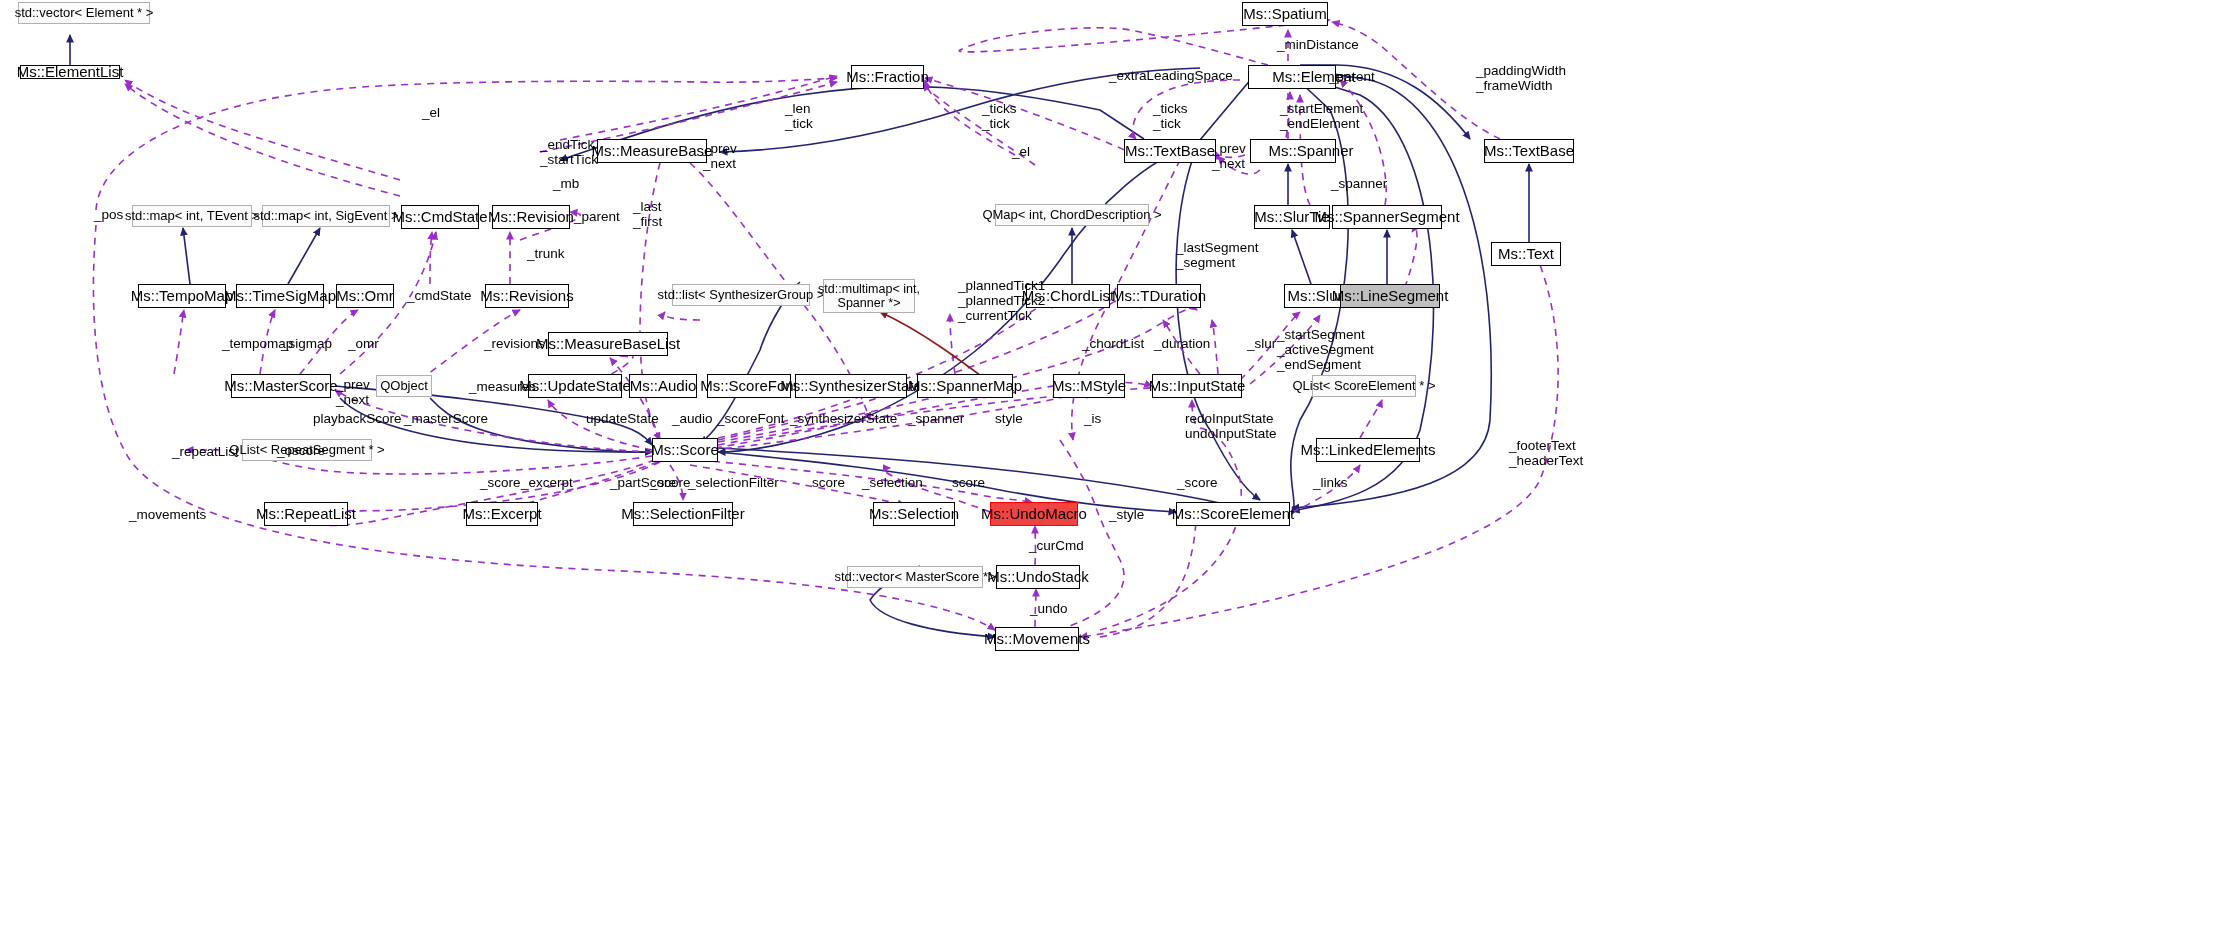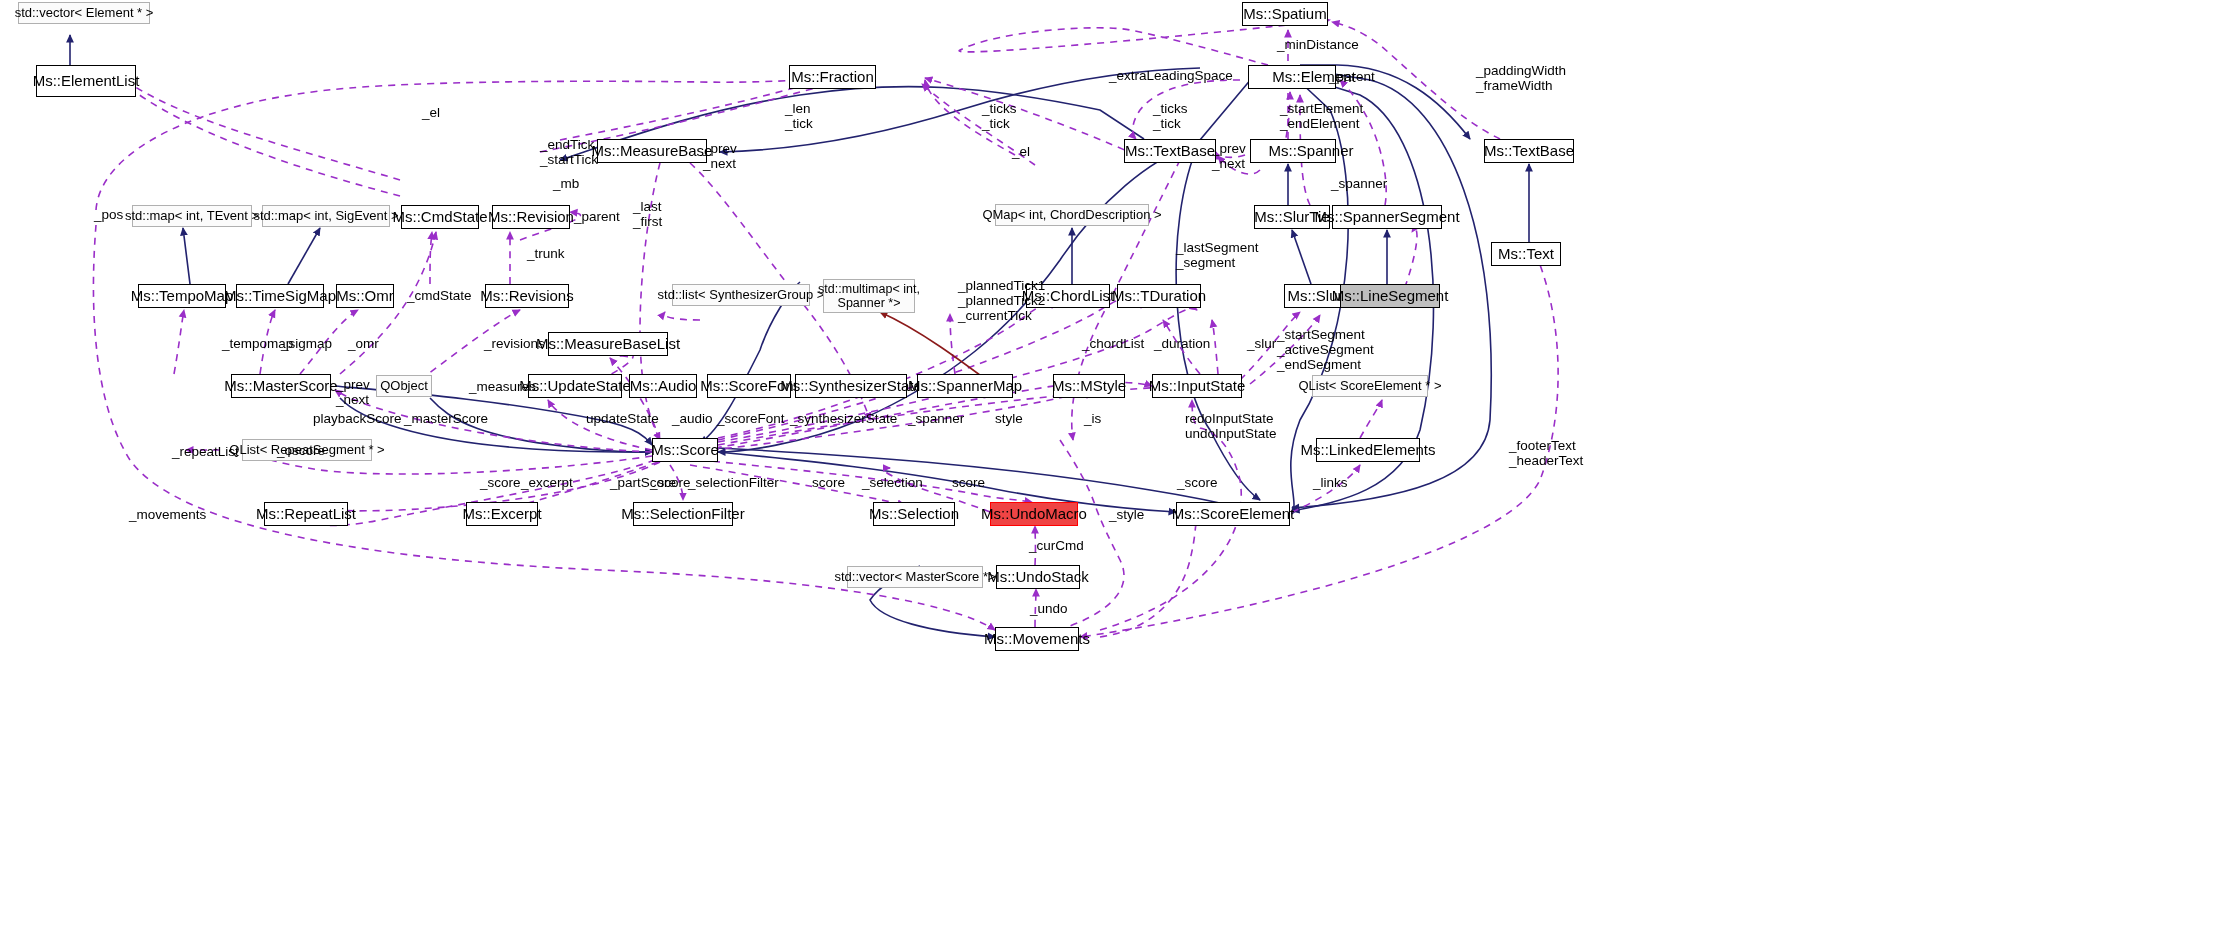--- a/index.html
+++ b/index.html
@@ -177,22 +177,22 @@
       <path d="M1400,300 C1420,250 1420,220 1412,232"></path>
     </g>
 
     <g fill="none" stroke="#8b1a1a" stroke-width="1.6" marker-end="url(#arrTpl)">
       <path d="M1000,390 C960,360 920,330 880,312"></path>
     </g>
   </svg>
 
   <div id="nodes-layer">
       <div class="node-box extern" style="left: 18px; top: 2px; width: 132px; height: 22px; font-size: 13px;">std::vector&lt; Element * &gt;</div>
-      <div class="node-box class" style="left: 36px; top: 65px; width: 100px; height: 32px;">Ms::ElementList</div>
-      <div class="node-box class" style="left: 789px; top: 65px; width: 87px; height: 24px;">Ms::Fraction</div>
+      <div class="node-box class" style="left: 20px; top: 65px; width: 100px; height: 14px;">Ms::ElementList</div>
+      <div class="node-box class" style="left: 851px; top: 65px; width: 73px; height: 24px;">Ms::Fraction</div>
       <div class="node-box class" style="left: 1242px; top: 2px; width: 86px; height: 24px;">Ms::Spatium</div>
       <div class="node-box class" style="left: 1248px; top: 65px; width: 88px; height: 24px; padding-left: 44px;">Ms::Element</div>
       <div class="node-box class" style="left: 1484px; top: 139px; width: 90px; height: 24px;">Ms::TextBase</div>
       <div class="node-box class" style="left: 597px; top: 139px; width: 110px; height: 24px;">Ms::MeasureBase</div>
       <div class="node-box class" style="left: 1124px; top: 139px; width: 92px; height: 24px;">Ms::TextBase</div>
       <div class="node-box class" style="left: 1250px; top: 139px; width: 86px; height: 24px; padding-left: 36px;">Ms::Spanner</div>
       <div class="node-box extern" style="left: 132px; top: 205px; width: 120px; height: 22px; font-size: 13px;">std::map&lt; int, TEvent &gt;</div>
       <div class="node-box extern" style="left: 262px; top: 205px; width: 128px; height: 22px; font-size: 13px;">std::map&lt; int, SigEvent &gt;</div>
       <div class="node-box class" style="left: 401px; top: 205px; width: 78px; height: 24px;">Ms::CmdState</div>
       <div class="node-box class" style="left: 492px; top: 205px; width: 78px; height: 24px;">Ms::Revision</div>
@@ -214,21 +214,21 @@
       <div class="node-box class" style="left: 548px; top: 332px; width: 120px; height: 24px;">Ms::MeasureBaseList</div>
       <div class="node-box class" style="left: 231px; top: 374px; width: 100px; height: 24px;">Ms::MasterScore</div>
       <div class="node-box extern" style="left: 376px; top: 375px; width: 56px; height: 22px; font-size: 13px;">QObject</div>
       <div class="node-box class" style="left: 528px; top: 374px; width: 94px; height: 24px;">Ms::UpdateState</div>
       <div class="node-box class" style="left: 629px; top: 374px; width: 68px; height: 24px;">Ms::Audio</div>
       <div class="node-box class" style="left: 707px; top: 374px; width: 84px; height: 24px;">Ms::ScoreFont</div>
       <div class="node-box class" style="left: 795px; top: 374px; width: 112px; height: 24px;">Ms::SynthesizerState</div>
       <div class="node-box class" style="left: 917px; top: 374px; width: 96px; height: 24px;">Ms::SpannerMap</div>
       <div class="node-box class" style="left: 1053px; top: 374px; width: 72px; height: 24px;">Ms::MStyle</div>
       <div class="node-box class" style="left: 1152px; top: 374px; width: 90px; height: 24px;">Ms::InputState</div>
-      <div class="node-box extern" style="left: 1312px; top: 375px; width: 116px; height: 22px; font-size: 13px;">QList&lt; ScoreElement * &gt;</div>
+      <div class="node-box extern" style="left: 1312px; top: 375px; width: 104px; height: 22px; font-size: 13px;">QList&lt; ScoreElement * &gt;</div>
       <div class="node-box extern" style="left: 242px; top: 439px; width: 130px; height: 22px; font-size: 13px;">QList&lt; RepeatSegment * &gt;</div>
       <div class="node-box class" style="left: 652px; top: 438px; width: 66px; height: 24px;">Ms::Score</div>
       <div class="node-box class" style="left: 1316px; top: 438px; width: 104px; height: 24px;">Ms::LinkedElements</div>
       <div class="node-box class" style="left: 264px; top: 502px; width: 84px; height: 24px;">Ms::RepeatList</div>
       <div class="node-box class" style="left: 466px; top: 502px; width: 72px; height: 24px;">Ms::Excerpt</div>
       <div class="node-box class" style="left: 633px; top: 502px; width: 100px; height: 24px;">Ms::SelectionFilter</div>
       <div class="node-box class" style="left: 873px; top: 502px; width: 82px; height: 24px;">Ms::Selection</div>
       <div class="node-box focus-red" style="left: 990px; top: 502px; width: 88px; height: 24px;">Ms::UndoMacro</div>
       <div class="node-box class" style="left: 1176px; top: 502px; width: 114px; height: 24px;">Ms::ScoreElement</div>
       <div class="node-box extern" style="left: 847px; top: 566px; width: 136px; height: 22px; font-size: 13px;">std::vector&lt; MasterScore *&gt;</div>

